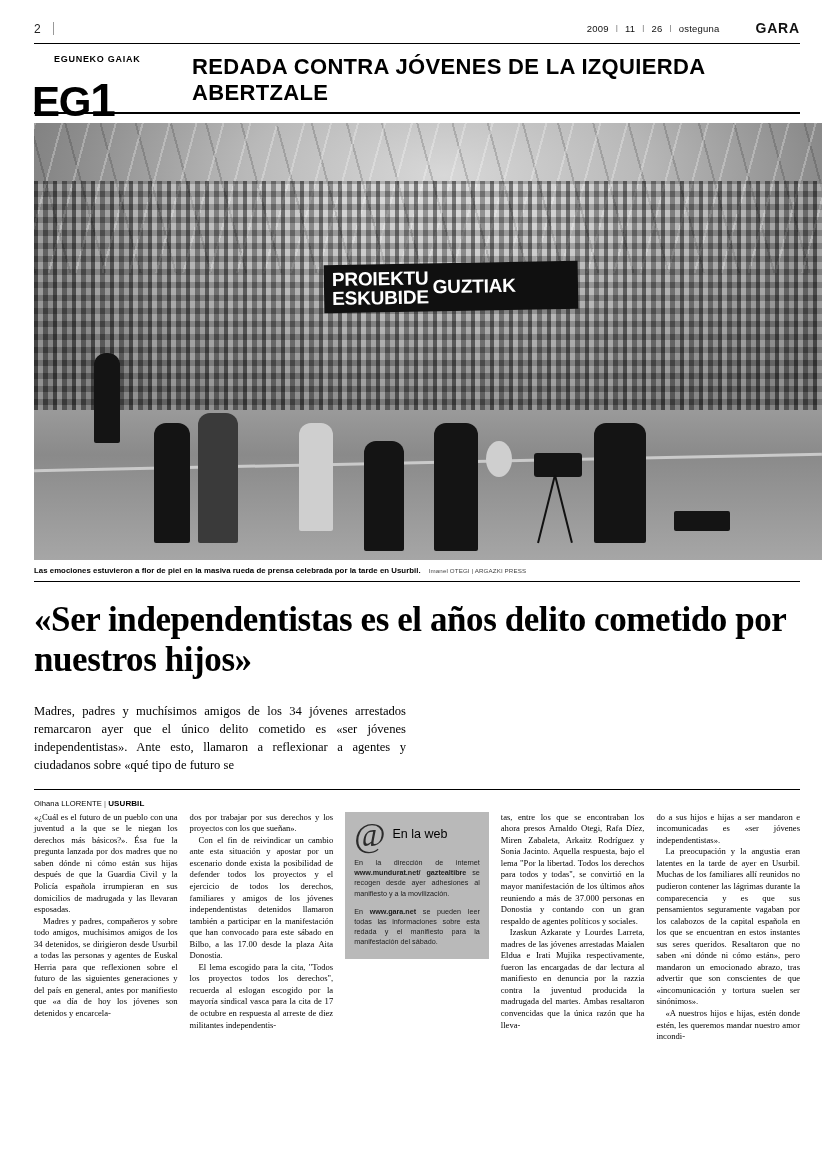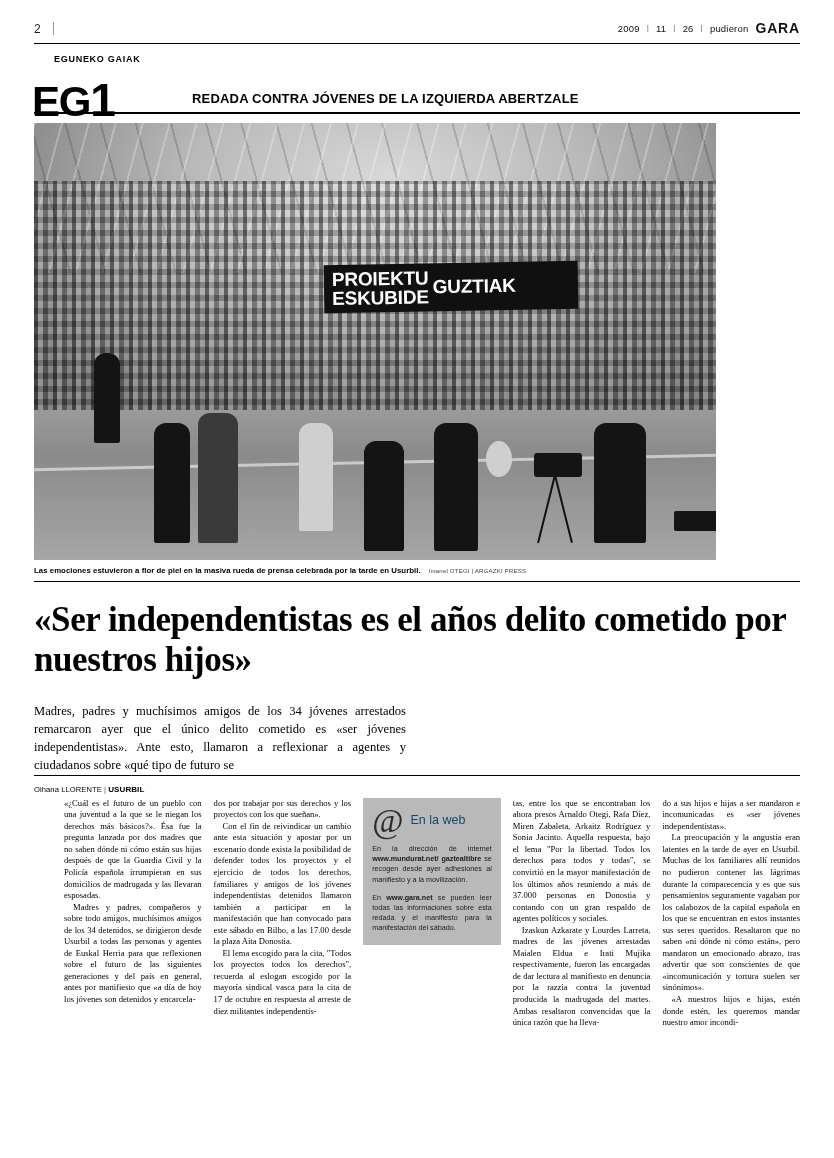--- a/index.html
+++ b/index.html
@@ -55,20 +55,21 @@
     font-size: 9.5px;
     letter-spacing: .02em;
     color: #111;
   }
   .topbar-right .sep { color: #888; }
   .masthead {
     font-family: "Liberation Sans", sans-serif;
     font-weight: bold;
     font-size: 14px;
     letter-spacing: .06em;
+    margin-left: 29px;
   }
 
   
   .sectionhead {
     margin-top: 10px;
     border-bottom: 2px solid #000;
     padding-bottom: 6px;
     position: relative;
     height: 60px;
   }
@@ -92,28 +93,28 @@
     letter-spacing: -.03em;
     line-height: 1;
   }
   .eg-logo .num { font-size: 46px; }
   .section-title {
     position: absolute;
     left: 158px;
     bottom: 6px;
     font-family: "Liberation Sans", sans-serif;
     font-weight: bold;
-    font-size: 13px;
+    font-size: 22px;
     letter-spacing: .015em;
   }
 
   
   .photo-wrap { margin-top: 9px; }
   .photo {
-    width: 682px;
+    width: 788px;
     height: 437px;
     position: relative;
     overflow: hidden;
     background: #7c7c7c;
   }
   .ph-sky {
     position: absolute; inset: 0;
     background:
       radial-gradient(ellipse 520px 260px at 52% 12%, #d8d8d8 0%, #b9b9b9 38%, #8e8e8e 70%, #6d6d6d 100%);
   }
@@ -213,20 +214,21 @@
     line-height: 1.14;
     letter-spacing: -.012em;
   }
 
   
   .lede {
     display: grid;
     grid-template-columns: 1fr 1fr;
     column-gap: 22px;
     border-bottom: 1px solid #000;
+    padding-bottom: 14px;
   }
   .lede p {
     margin: 0;
     font-size: 12.6px;
     line-height: 1.42;
     text-align: justify;
   }
 
   
   .byline {
@@ -237,21 +239,20 @@
     height: 11px;
   }
   .byline b { font-size: 8px; }
   .byline .line { color: #666; }
 
   .cols {
     display: grid;
     grid-template-columns: repeat(5, 1fr);
     column-gap: 12px;
     margin-top: 2px;
-    margin-left: 30px;
   }
   .col {
     font-size: 8.6px;
     line-height: 1.345;
     text-align: justify;
     hyphens: auto;
     position: relative;
   }
   .col p { margin: 0; text-indent: 9px; }
   .col p.first { text-indent: 0; }
@@ -271,21 +272,21 @@
   }
   .at-glyph {
     font-family: "Liberation Serif", serif;
     font-size: 34px;
     line-height: .8;
     color: #2b2b2b;
   }
   .webbox-title {
     font-family: "Liberation Sans", sans-serif;
     font-size: 12.5px;
-    color: #0c4a6e;
+    color: #000000;
   }
   .webbox p {
     margin: 0 0 8px 0;
     font-family: "Liberation Sans", sans-serif;
     font-size: 7.2px;
     line-height: 1.42;
     text-indent: 0;
     color: #1b1b1b;
   }
   .webbox p:last-child { margin-bottom: 0; }
@@ -301,21 +302,21 @@
       <span class="folio">2</span>
       <span class="rule-v"></span>
     </div>
     <div class="topbar-right">
       <span>2009</span>
       <span class="sep">l</span>
       <span>11</span>
       <span class="sep">l</span>
       <span>26</span>
       <span class="sep">l</span>
-      <span>pudieron</span>
+      <span>osteguna</span>
       <span class="masthead">GARA</span>
     </div>
   </div>
 
   <div class="sectionhead">
     <div class="kicker">EGUNEKO GAIAK</div>
     <div class="eg-logo">
       <span>EG</span><span class="num">1</span>
     </div>
     <div class="section-title">REDADA CONTRA JÓVENES DE LA IZQUIERDA ABERTZALE</div>

